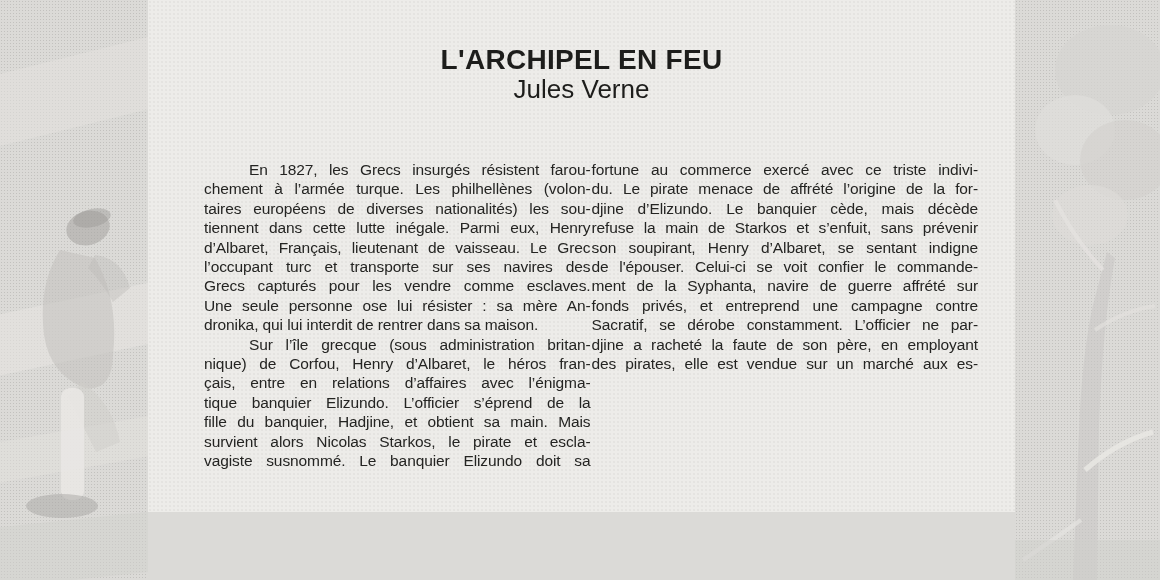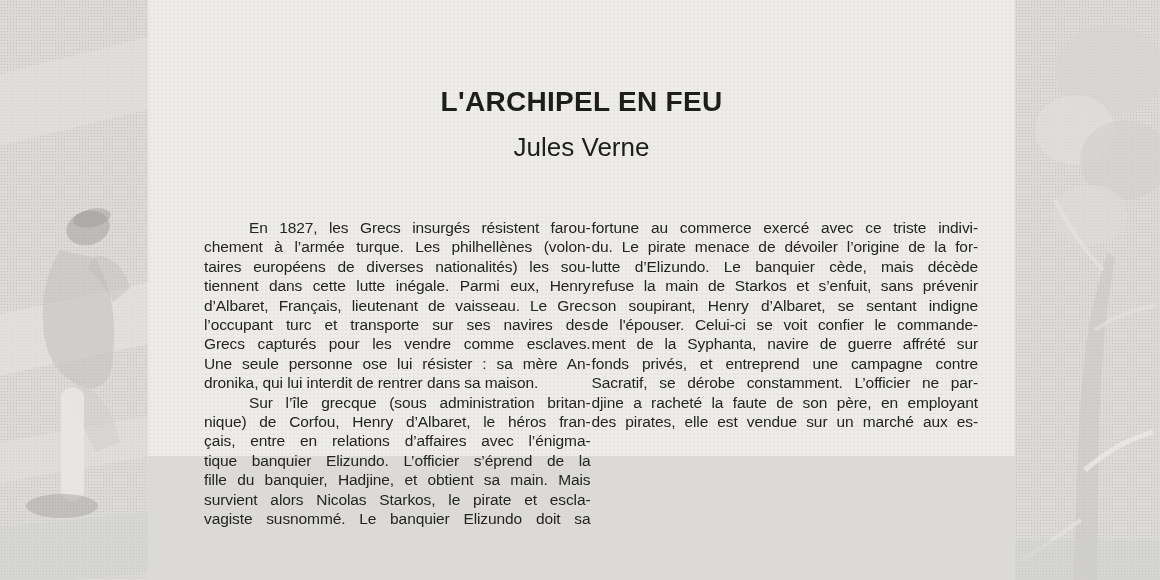--- a/index.html
+++ b/index.html
@@ -23,38 +23,38 @@
   .panel.left  { left: 0;  width: 148px; }
   .panel.right { right: 0; width: 145px; }
   .panel svg { position: absolute; top: 0; left: 0; display: block; }
 
   
   .page {
     position: absolute;
     left: 148px;
     top: 0;
     width: 867px;
-    height: 456px;
+    height: 512px;
     box-sizing: border-box;
-    padding-top: 87px;
+    padding-top: 45px;
     background-color: #EDECE9;
     background-image: radial-gradient(rgba(120,118,115,0.07) 0.7px, rgba(0,0,0,0) 0.8px);
     background-size: 4px 4px;
   }
   .title {
     margin: 0;
     text-align: center;
     font-size: 28px;
     line-height: 30px;
     font-weight: 700;
     letter-spacing: 0.3px;
     color: #1D1D1B;
   }
   .author {
-    margin: 16px;
+    margin: 0;
     text-align: center;
     font-size: 26px;
     line-height: 29px;
     font-weight: 500;
     color: #1D1D1B;
   }
   .columns {
     display: flex;
     gap: 1px;
     margin-top: 56px;
@@ -139,22 +139,22 @@
             <div class="line just">çais, entre en relations d’affaires avec l’énigma-</div>
             <div class="line just">tique banquier Elizundo. L’officier s’éprend de la</div>
             <div class="line just">fille du banquier, Hadjine, et obtient sa main. Mais</div>
             <div class="line just">survient alors Nicolas Starkos, le pirate et escla-</div>
             <div class="line just">vagiste susnommé. Le banquier Elizundo doit sa</div>
           </div>
         </div>
       <div class="col" id="col-right">
           <div class="para">
             <div class="line just">fortune au commerce exercé avec ce triste indivi-</div>
-            <div class="line just">du. Le pirate menace de dévoiler l’origine de la for-</div>
-            <div class="line just">lutte d’Elizundo. Le banquier cède, mais décède</div>
+            <div class="line just">du. Le pirate menace de affrété l’origine de la for-</div>
+            <div class="line just">djine d’Elizundo. Le banquier cède, mais décède</div>
             <div class="line just">refuse la main de Starkos et s’enfuit, sans prévenir</div>
             <div class="line just">son soupirant, Henry d’Albaret, se sentant indigne</div>
             <div class="line just">de l'épouser. Celui-ci se voit confier le commande-</div>
             <div class="line just">ment de la Syphanta, navire de guerre affrété sur</div>
             <div class="line just">fonds privés, et entreprend une campagne contre</div>
             <div class="line just">Sacratif, se dérobe constamment. L’officier ne par-</div>
             <div class="line just">djine a racheté la faute de son père, en employant</div>
             <div class="line just">des pirates, elle est vendue sur un marché aux es-</div>
           </div>
         </div>

